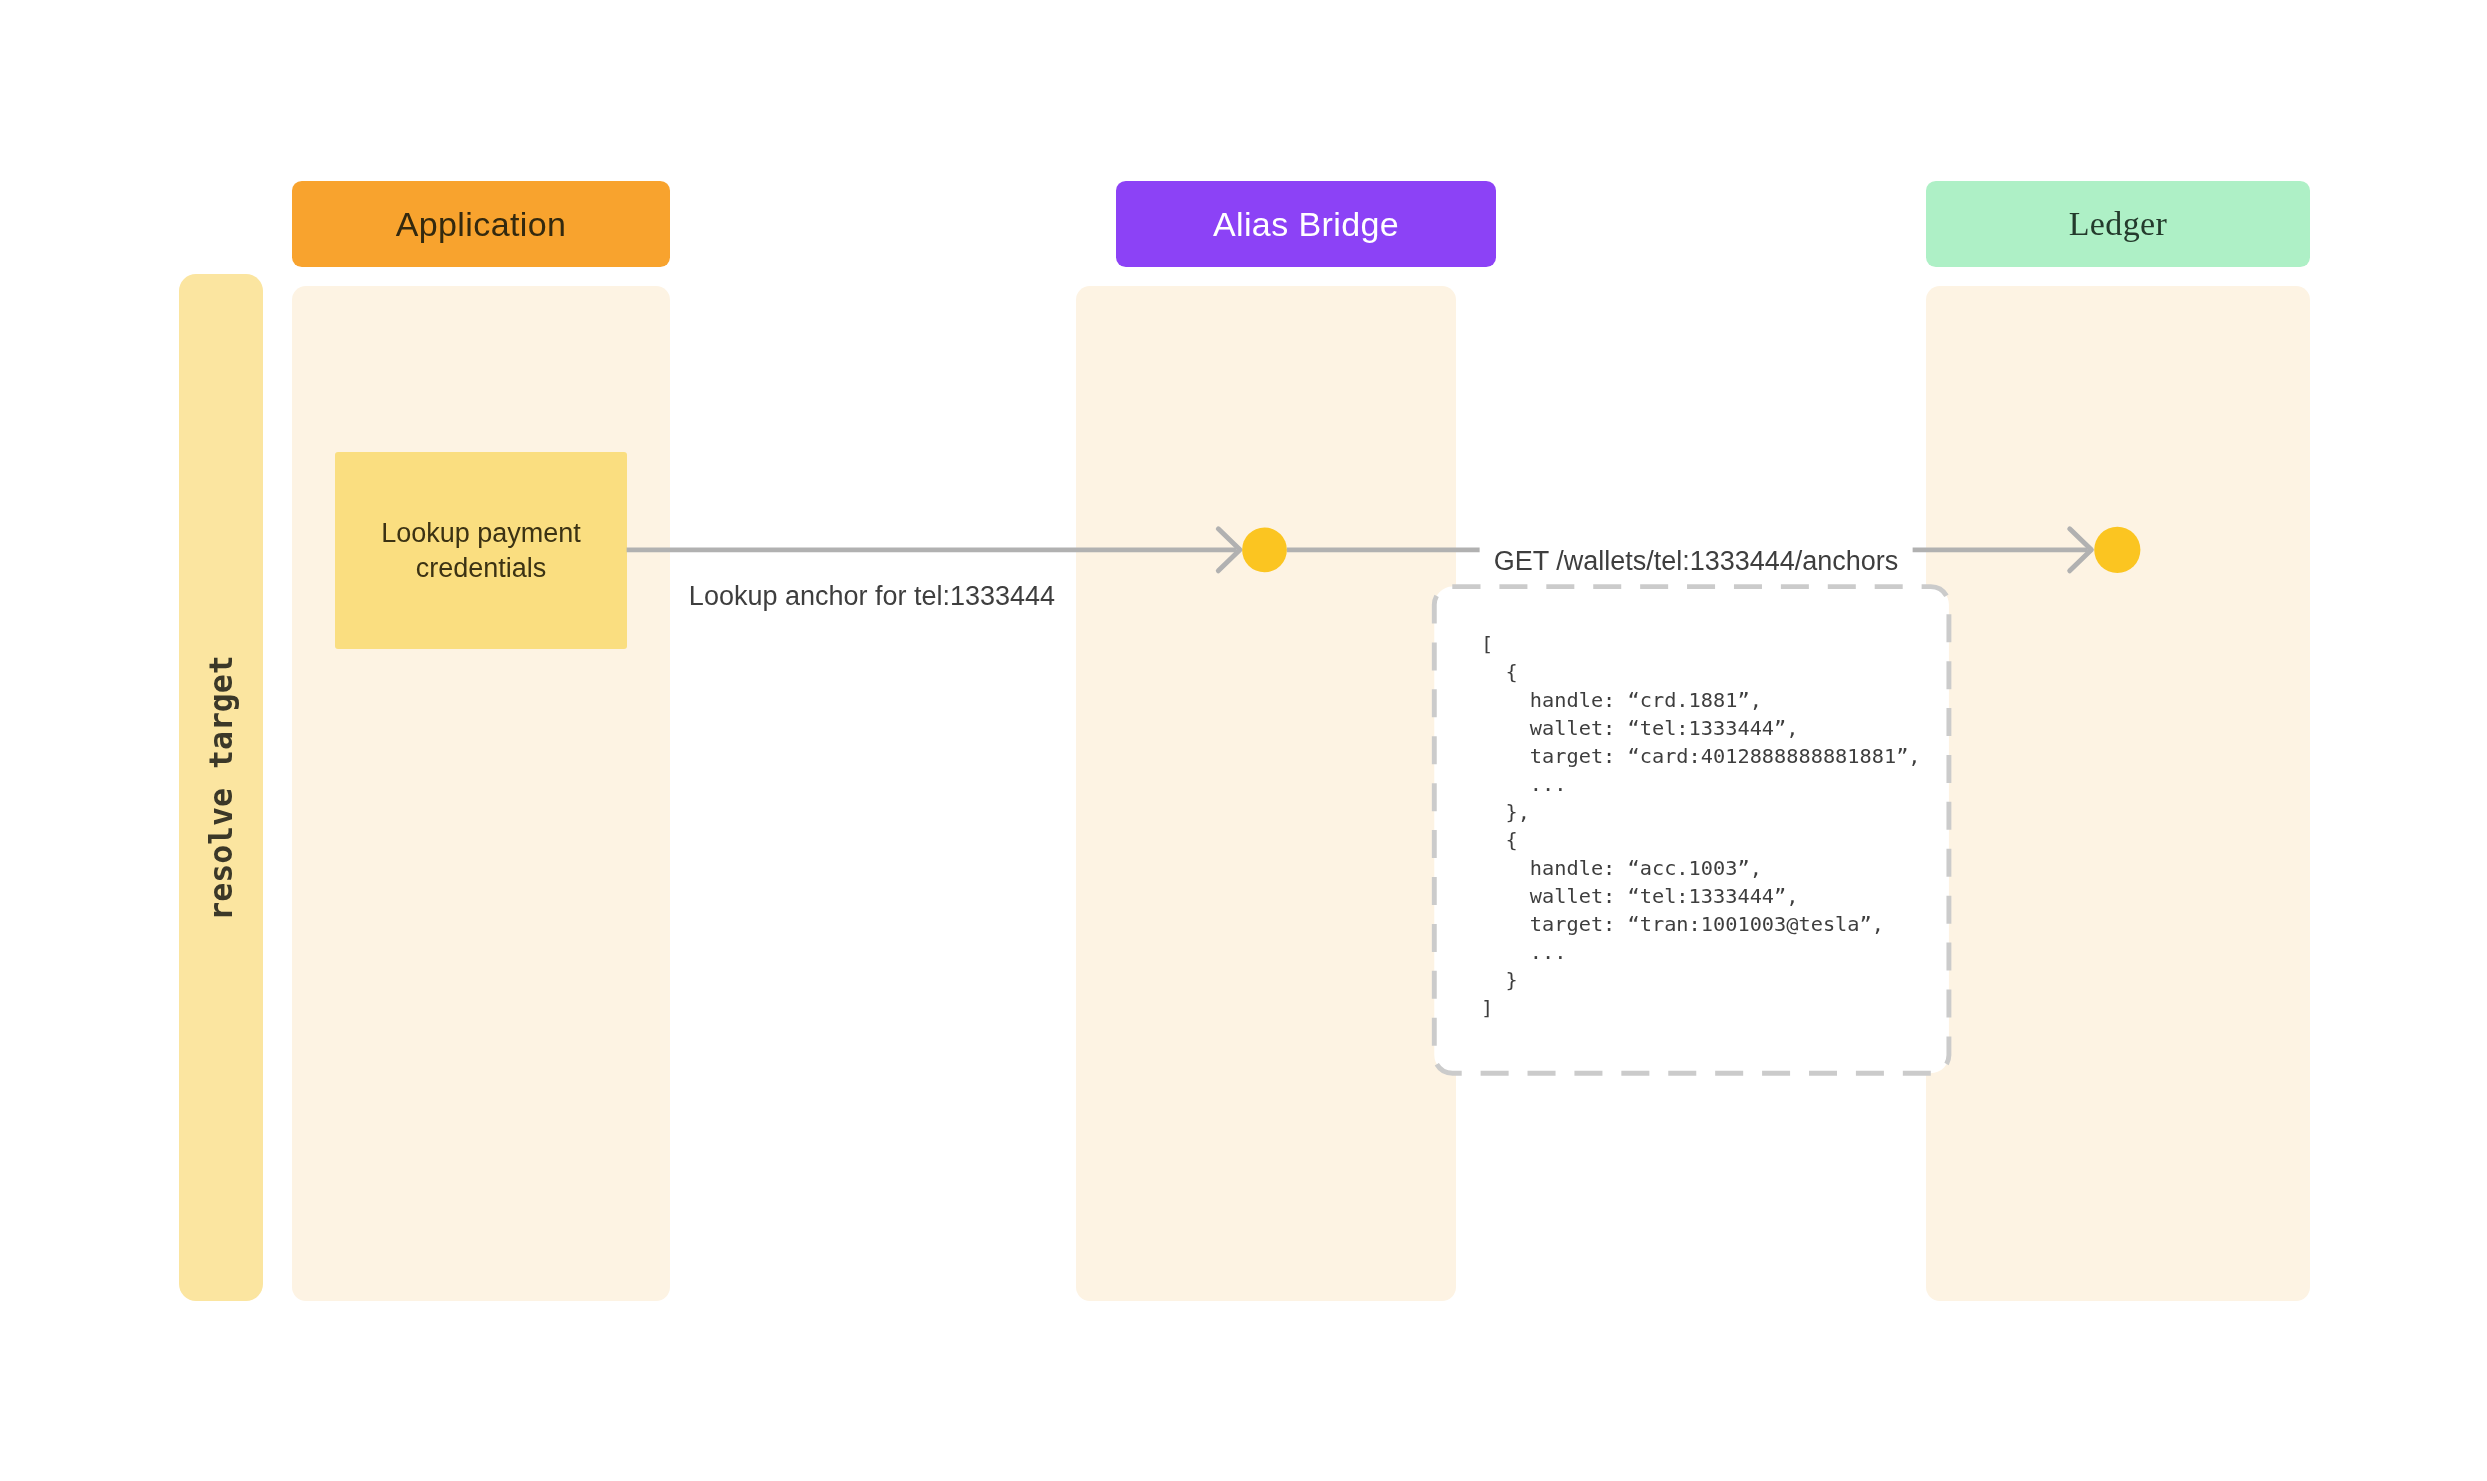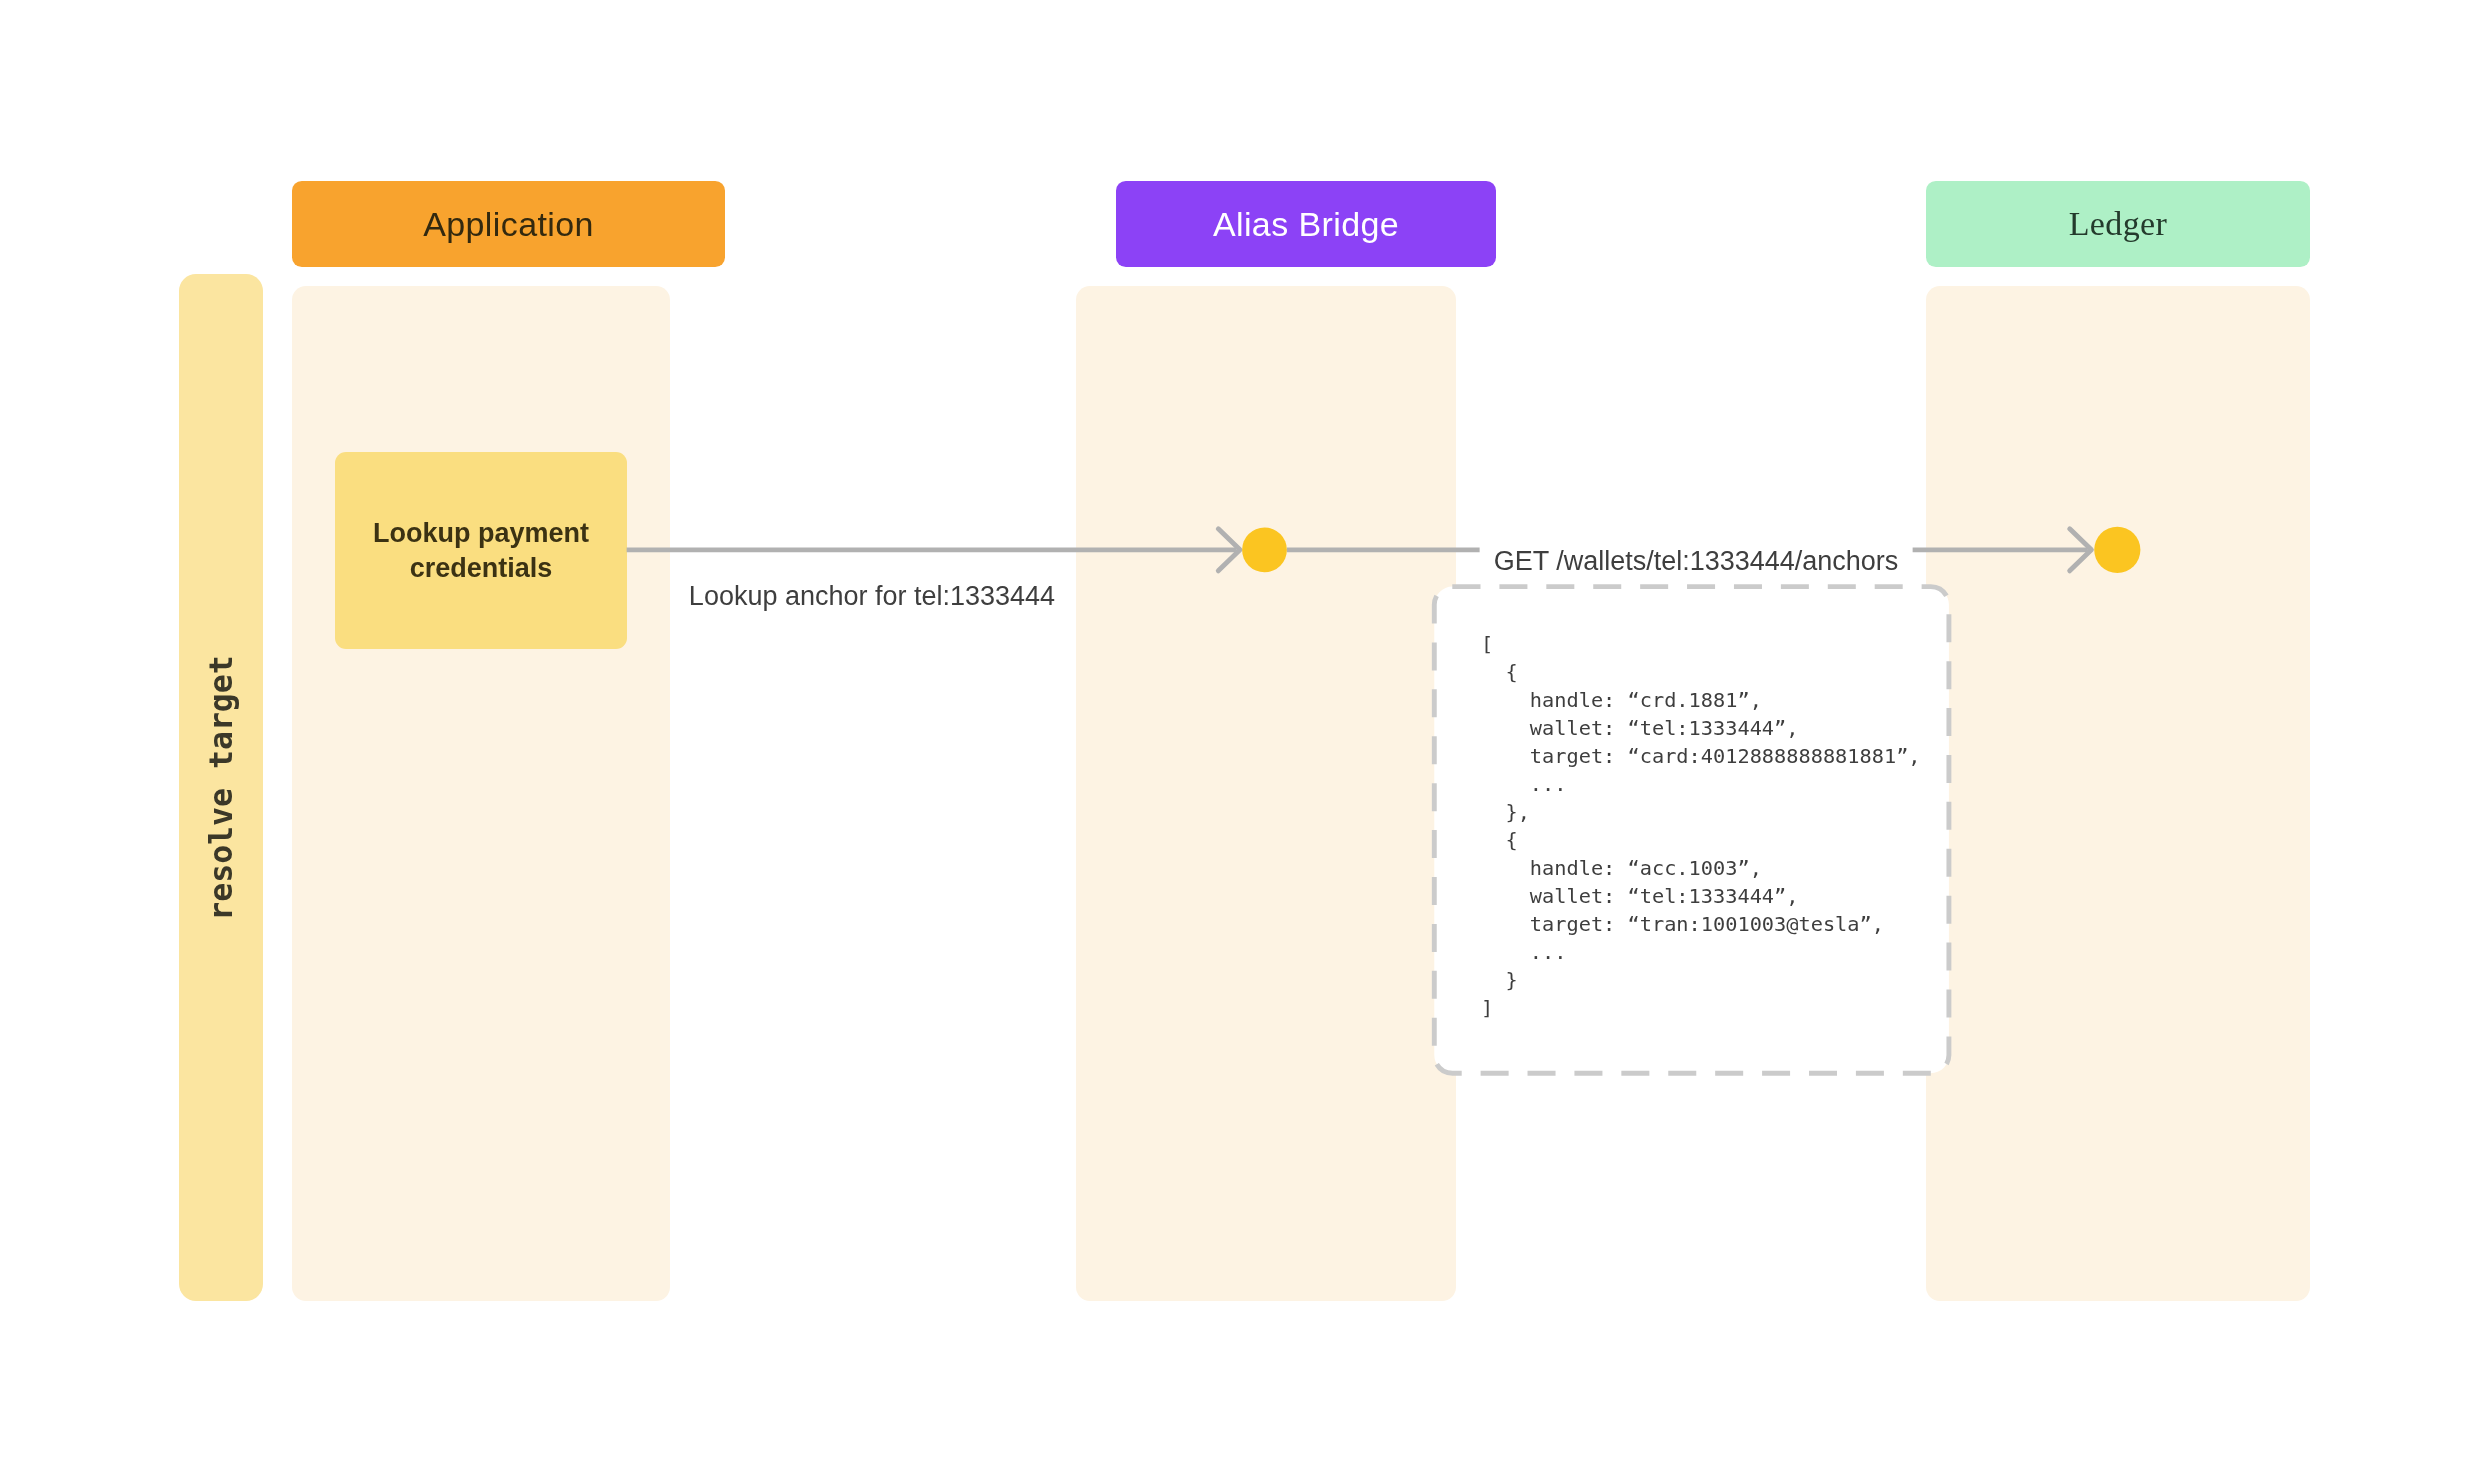--- a/index.html
+++ b/index.html
@@ -21,21 +21,21 @@
     top: 181px;
     height: 86px;
     border-radius: 9.8px;
     display: flex;
     align-items: center;
     justify-content: center;
     font-size: 34px;
     font-weight: 500;
     letter-spacing: 0.4px;
   }
-  .lane-header.app    { left: 292px;  width: 433px; background: var(--application-header-bg, #F8A32E); color: #33290F; }
+  .lane-header.app    { left: 292px;  width: 378px; background: var(--application-header-bg, #F8A32E); color: #33290F; }
   .lane-header.alias  { left: 1076px; width: 380px; background: var(--alias-bridge-header-bg, #8C42F6); color: #FFFFFF; margin-left: 40px; }
   .lane-header.ledger { left: 1926px; width: 384px; background: var(--ledger-header-bg, #AEF0C6); color: #243A2C; font-family: Liberation Serif, serif; }
 
   
   .lane-body {
     position: absolute;
     top: 286px;
     height: 1015px;
     background: var(--lane-bg, #FDF3E3);
     border-radius: 14px;
@@ -69,27 +69,27 @@
   
   .activity-box {
     position: absolute;
     left: 335px;
     top: 452px;
     width: 292px;
     height: 197px;
     box-sizing: border-box;
     padding: 0 28px;
     background: var(--activity-box-bg, #FADE80);
-    border-radius: 11px;
+    border-radius: 3px;
     display: flex;
     align-items: center;
     justify-content: flex-end;
     text-align: center;
     font-size: 27px;
-    font-weight: 700;
+    font-weight: 400;
     line-height: 1.28;
     color: #3B3213;
   }
 
   
   svg.overlay {
     position: absolute;
     left: 0;
     top: 0;
   }

